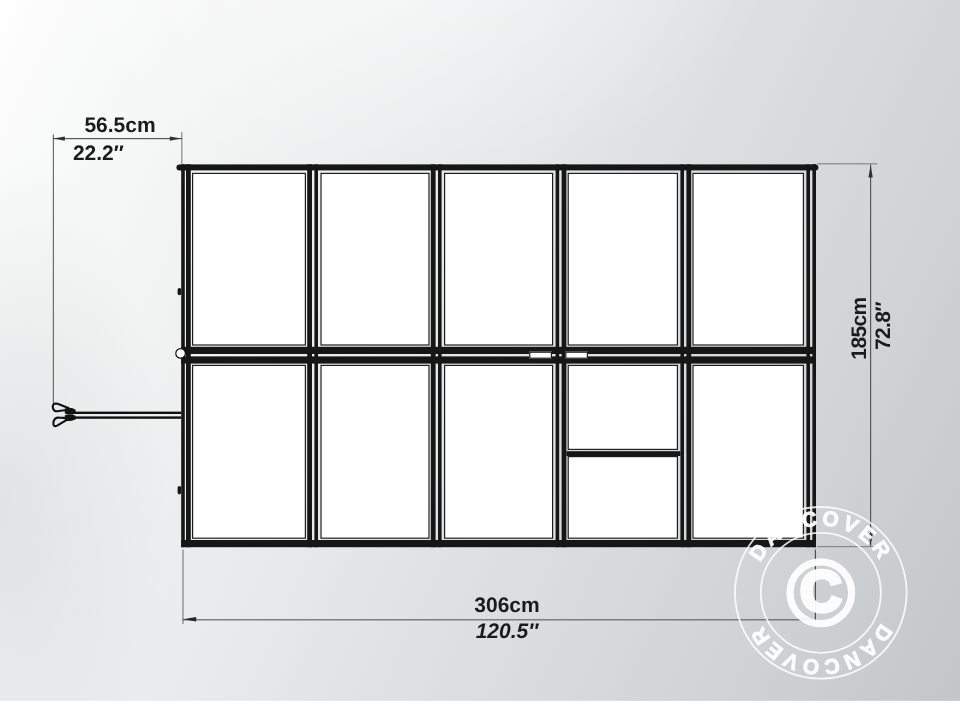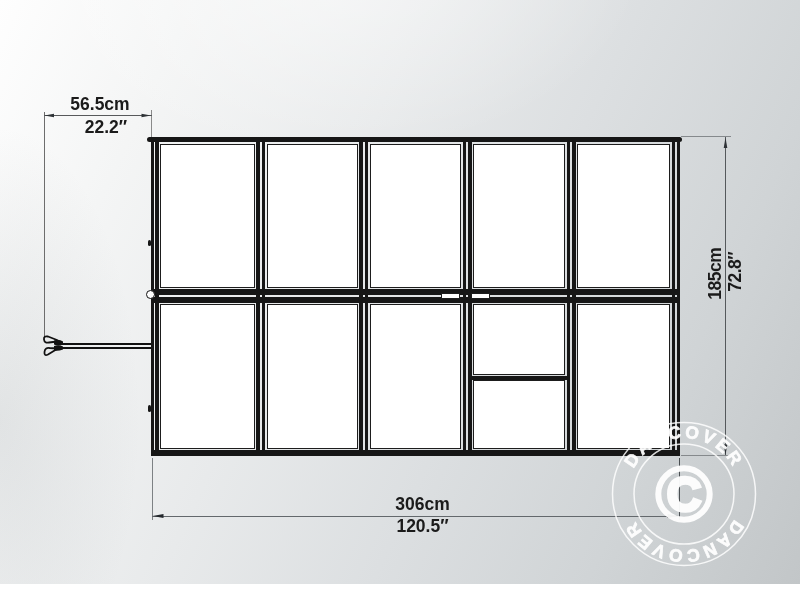--- a/index.html
+++ b/index.html
@@ -76,31 +76,31 @@
   <div class="abs" style="left:58px;top:347px;width:93px;height:1.5px;background:#111;"></div>
 
   <div class="vline" style="left:44px;top:112px;height:224px;background:#6d6d6d;"></div>
 
   <div class="vline" style="left:151px;top:110px;height:27px;background:#8a8a8a;"></div>
 
   <div class="hline" style="left:44px;top:115px;width:108px;background:#57595b;"></div>
 
   <div class="dimtxt" style="left:46px;top:96px;width:108px;">56.5cm</div>
 
-  <div class="dimtxt" style="left:52px;top:118.5px;width:108px;">22.2″</div>
+  <div class="dimtxt" style="left:28px;top:118.5px;width:108px;">22.2″</div>
 
   <div class="vline" style="left:152px;top:458px;height:62px;background:#7d8184;"></div>
 
   <div class="vline" style="left:678.5px;top:458px;height:62px;background:#4a4f52;"></div>
 
   <div class="hline" style="left:152px;top:515.5px;width:527px;background:#63686c;"></div>
 
   <div class="dimtxt" style="left:367.5px;top:496px;width:110px;">306cm</div>
 
-  <div class="dimtxt" style="left:367.5px;top:517.5px;width:110px;">120.5″</div>
+  <div class="dimtxt" style="left:367.5px;top:517.5px;width:110px;font-style:italic;">120.5″</div>
 
   <div class="hline" style="left:681px;top:136px;width:50px;background:#85898c;"></div>
 
   <div class="hline" style="left:681px;top:455px;width:50px;background:#85898c;"></div>
 
   <div class="vline" style="left:725px;top:137px;height:318px;background:#55595c;"></div>
 
   <div class="dimtxt" style="left:666px;top:265px;width:100px;letter-spacing:-0.5px;transform:rotate(-90deg);transform-origin:center;">185cm</div>
 
   <div class="dimtxt" style="left:686px;top:263px;width:100px;letter-spacing:-0.5px;transform:rotate(-90deg);transform-origin:center;">72.8″</div>

